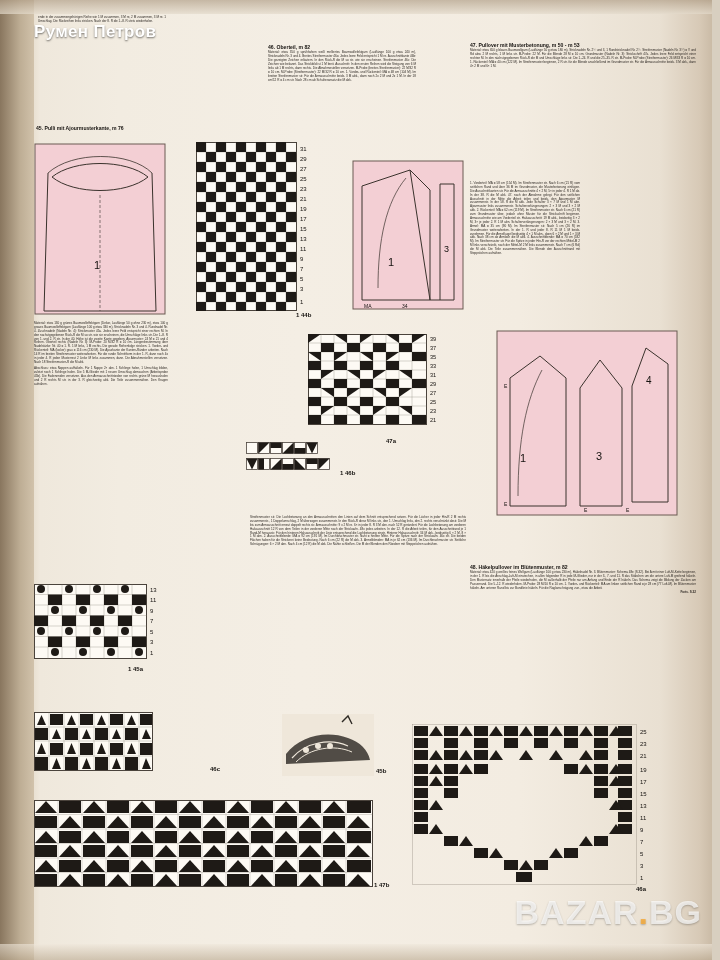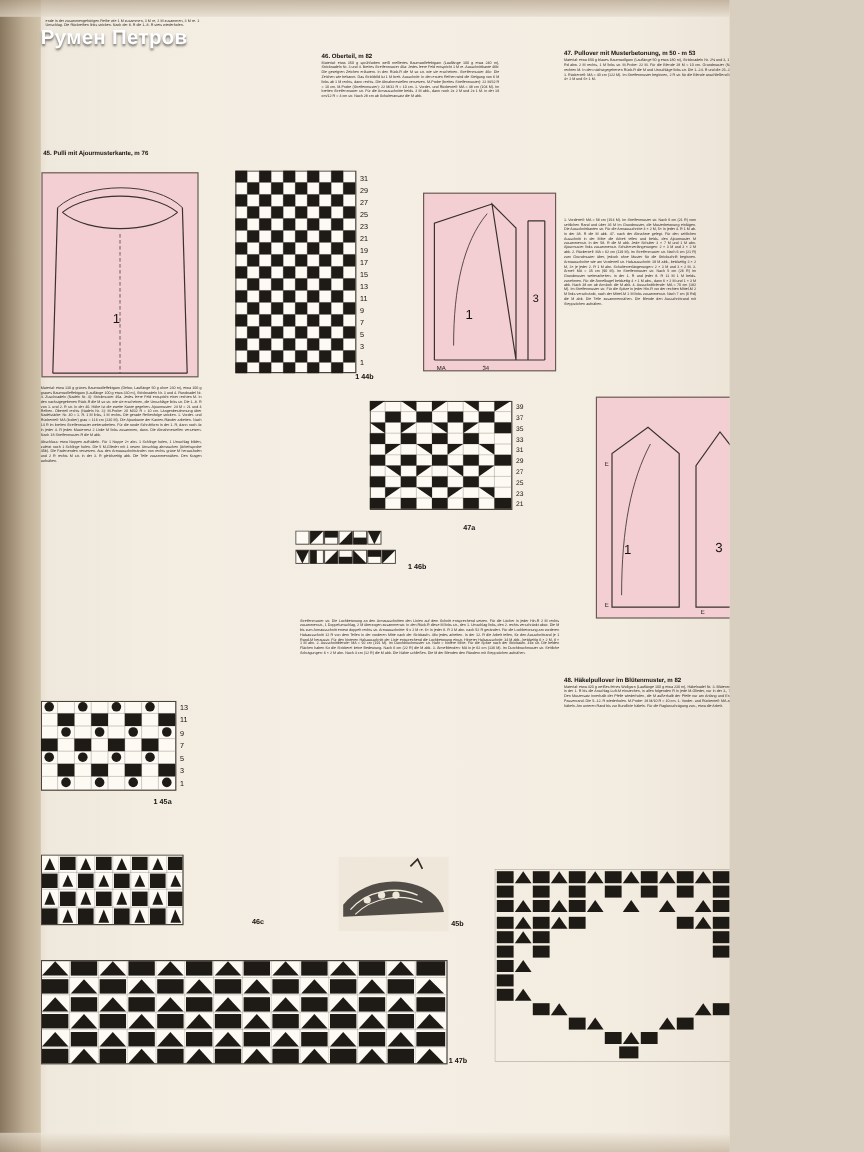--- a/index.html
+++ b/index.html
@@ -4,21 +4,21 @@
 <style>
   html,body{margin:0;padding:0;}
   body{
     width:720px;height:960px;overflow:hidden;
     background:#d8cfc0;
     font-family:"Liberation Sans",sans-serif;
     position:relative;
   }
   
   #page{
-    position:absolute;left:0;top:0;width:608px;height:960px;
+    position:absolute;left:0;top:0;width:712px;height:960px;
     background:
       linear-gradient(90deg,#c9b9a3 0px,#d9ccb8 18px,#efe8dc 40px,#f2ece1 120px,#f4eee4 300px,#f3ece1 520px,#e9e0d2 660px,#d7c9b6 700px,#c2b29c 720px);
     overflow:hidden;
   }
   
   #binding{
     position:absolute;left:0;top:0;width:34px;height:960px;
     background:linear-gradient(90deg,#7d6a52,#b9a88e 60%,#cdbda4);
     opacity:.85;
   }
@@ -799,13 +799,16 @@
           <text x="228" y="108">9</text>
         <text x="228" y="120">7</text>
           <text x="228" y="132">5</text>
           <text x="228" y="144">3</text>
         <text x="228" y="156">1</text>
       </g>
     </svg>
   </div>
   <div class="cap" style="left:636px;top:886px;">46a</div>
 
+  <div id="wm-bazar">
+    <span>BAZAR</span><span class="dot">.</span><span>BG</span>
+  </div>
 </div>
 
 </body></html>

